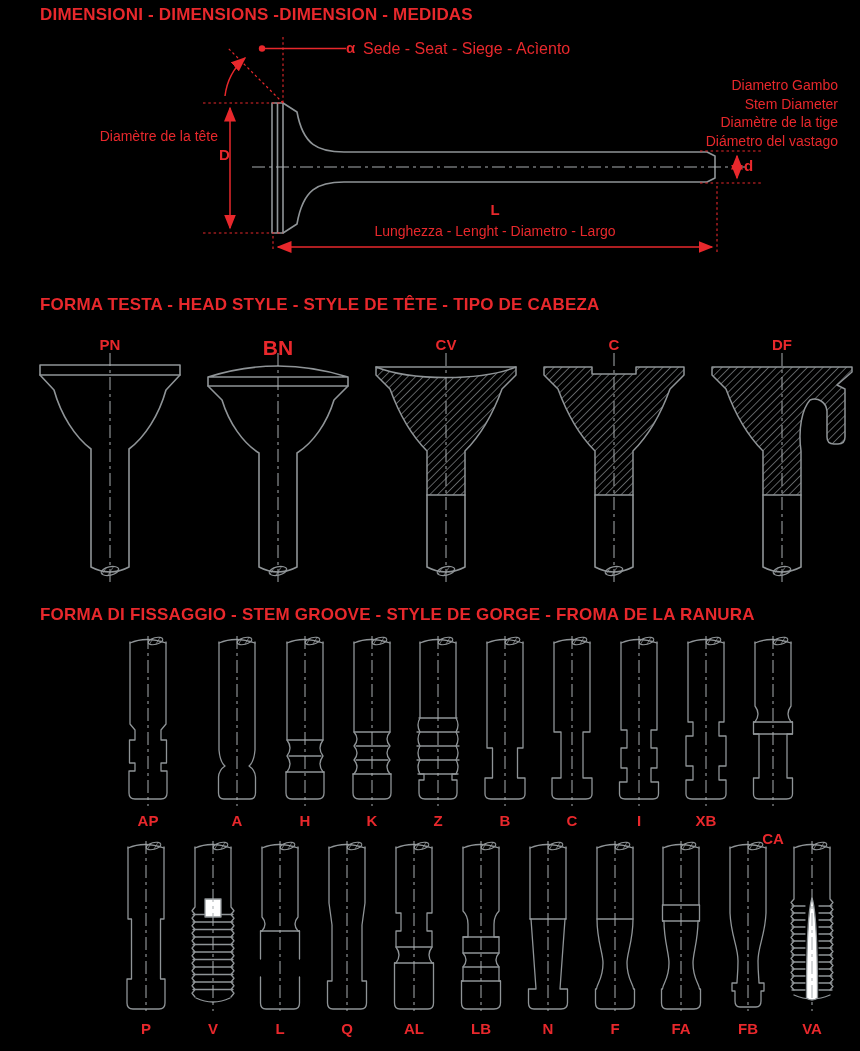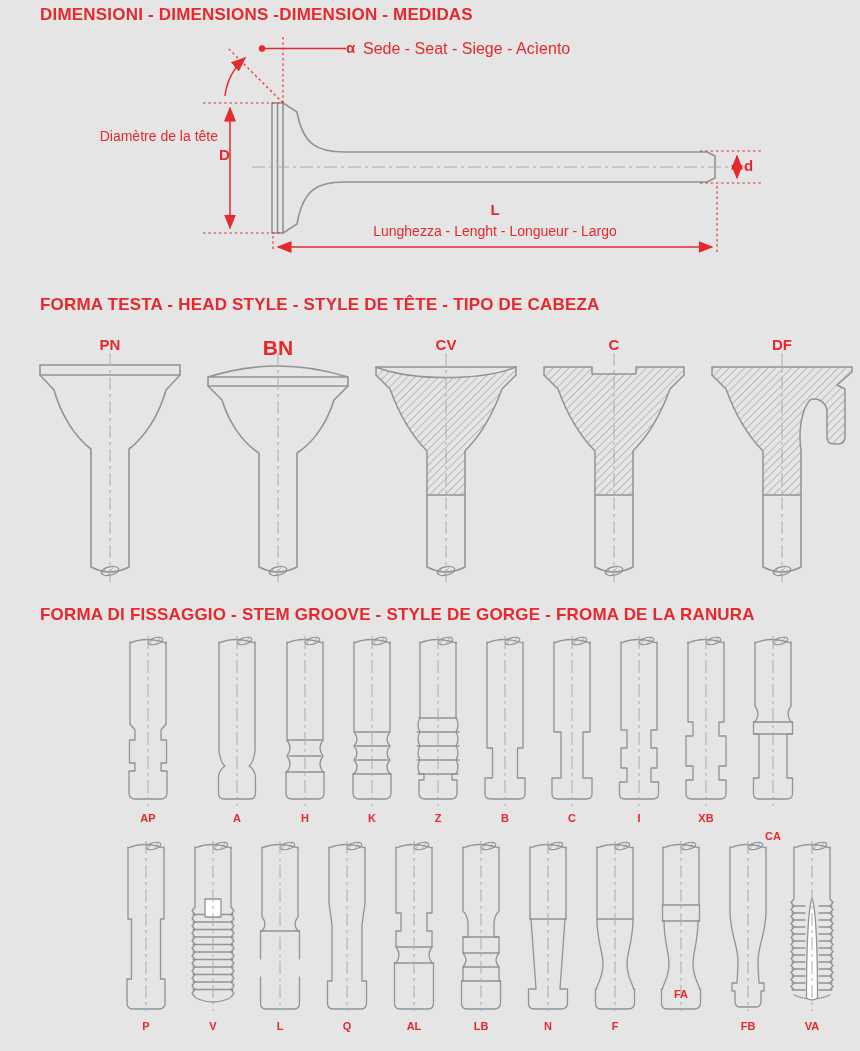--- a/index.html
+++ b/index.html
@@ -1,24 +1,24 @@
 <!DOCTYPE html>
 <html><head>
 <meta charset="utf-8">
 <style>
   html,body{margin:0;padding:0;background:#fff;}
-  .page{position:relative;width:860px;height:1051px;background:#e5e5e5;
+  .page{position:relative;width:860px;height:1051px;background:#000000;
         font-family:"Liberation Sans",sans-serif;overflow:hidden;}
   .sec-title{position:absolute;font-weight:bold;font-size:17px;letter-spacing:.2px;
         color:#e8282c;white-space:nowrap;}
   .rtext{position:absolute;color:#e8282c;font-size:14px;line-height:18.5px;white-space:nowrap;}
   .blk-r{text-align:right;}
   .sym{position:absolute;color:#e8282c;font-weight:bold;font-size:15px;white-space:nowrap;}
   .ctr{text-align:center;}
-  .figlabel{position:absolute;color:#e8282c;font-weight:bold;font-size:11px;
+  .figlabel{position:absolute;color:#e8282c;font-weight:bold;font-size:15px;
         text-align:center;white-space:nowrap;}
   .fig{position:absolute;}
   svg{display:block;overflow:visible;}
   .gl{stroke:#8f9497;stroke-width:1.6;fill:none;stroke-linejoin:round;stroke-linecap:round;}
   .gl2{stroke:#8f9497;stroke-width:1.3;fill:none;stroke-linejoin:round;stroke-linecap:round;}
   .cl{stroke:#a8adb0;stroke-width:1;fill:none;stroke-dasharray:13 4 3 4;}
   .rl{stroke:#e8282c;stroke-width:1.5;fill:none;}
   .rd{stroke:#e8282c;stroke-width:1.1;fill:none;stroke-dasharray:2.5 2.8;}
   .hatchfill{fill:url(#hp);stroke:#8f9497;stroke-width:1.5;stroke-linejoin:round;}
   .whitefill{fill:#fff;stroke:#8f9497;stroke-width:1.3;stroke-linejoin:round;}
@@ -59,24 +59,30 @@
   </svg>
 
   <div class="sym" style="left:346px;top:39px;">α</div>
   <div class="rtext" style="left:363px;top:40px;font-size:16px;">Sede - Seat - Siege - Acìento</div>
 
   <div class="rtext blk-r" style="left:10px;top:127px;width:208px;">
     <div>Diamètre de la tête</div>
   </div>
   <div class="sym" style="left:219px;top:146px;">D</div>
 
+  <div class="rtext blk-r" style="left:598px;top:76px;width:240px;">
+    <div>Diametro Gambo</div>
+    <div>Stem Diameter</div>
+    <div>Diamètre de la tige</div>
+    <div>Diámetro del vastago</div>
+  </div>
   <div class="sym" style="left:744px;top:157px;">d</div>
 
   <div class="sym ctr" style="left:465px;top:201px;width:60px;">L</div>
-  <div class="rtext ctr" style="left:295px;top:222px;width:400px;">Lunghezza - Lenght - Longueur - Largo</div>
+  <div class="rtext ctr" style="left:295px;top:222px;width:400px;">Lunghezza - Lenght - Diametro - Largo</div>
 
   <div class="sec-title" style="left:40px;top:295px;">FORMA TESTA - HEAD STYLE - STYLE DE TÊTE - TIPO DE CABEZA</div>
   <div id="heads">
       <div class="fig" style="left: 25px; top: 345px; width: 170px; height: 248px;">
         <svg width="170" height="248" viewBox="0 0 170 248">
           <path class="gl" d="M15,20 H155 V30 H15 Z"></path>
           <path class="gl" d="M15,30 L29,45 C36,70 50,92 66,104 L66,222 Q85,232 104,222 L104,104 C120,92 134,70 141,45 L155,30"></path>
           <path class="cl" d="M85,8 V240"></path>
           <ellipse class="hatchfill" cx="85" cy="226" rx="9" ry="4.2" transform="rotate(-12 85 226)" style="stroke-width:1.2"></ellipse>
         </svg>
@@ -329,21 +335,21 @@
       <div class="fig" style="left: 649px; top: 841px; width: 64px; height: 172px;">
         <svg width="64" height="172" viewBox="0 0 64 172">
           <path class="gl2" d="M14,6 V64 H13.5 V80 H15 C15,100 20,112 20,122 C20,138 14,142 13.5,148 H12.5 V162 Q12.5,168 18,168 H45 Q51.5,168 51.5,162 V148 H50.5 C50,142 44,138 44,122 C44,112 49,100 49,80 H50.5 V64 H50 V6"></path>
           <path class="gl2" d="M13.5,64 H50.5"></path>
           <path class="gl2" d="M13.5,80 H50.5"></path>
           <path class="gl2" d="M14,7 Q30,0 50,7"></path>
           <ellipse class="hatchfill" cx="39.5" cy="5" rx="7.5" ry="3.4" transform="rotate(-14 39.5 5)" style="stroke-width:1.1"></ellipse>
           <path class="cl" d="M32,0 V170"></path>
         </svg>
       </div>
-      <div class="figlabel" style="left: 651px; top: 988px; width: 60px;">FA</div>
+      <div class="figlabel" style="left: 651px; top: 1020px; width: 60px;">FA</div>
       <div class="fig" style="left: 716px; top: 841px; width: 64px; height: 172px;">
         <svg width="64" height="172" viewBox="0 0 64 172">
           <path class="gl2" d="M14,6 V72 C15,95 22,105 22,120 C22,132 21,138 21,142 H16 V150 H19 V160 Q19,166 24,166 H40 Q45,166 45,160 V150 H48 V142 H43 C43,138 42,132 42,120 C42,105 49,95 50,72 V6"></path>
           <path class="gl2" d="M14,7 Q30,0 50,7"></path>
           <ellipse class="hatchfill" cx="39.5" cy="5" rx="7.5" ry="3.4" transform="rotate(-14 39.5 5)" style="stroke-width:1.1"></ellipse>
           <path class="cl" d="M32,0 V170"></path>
         </svg>
       </div>
       <div class="figlabel" style="left: 718px; top: 1020px; width: 60px;">FB</div>
       <div class="fig" style="left: 780px; top: 841px; width: 64px; height: 172px;">

